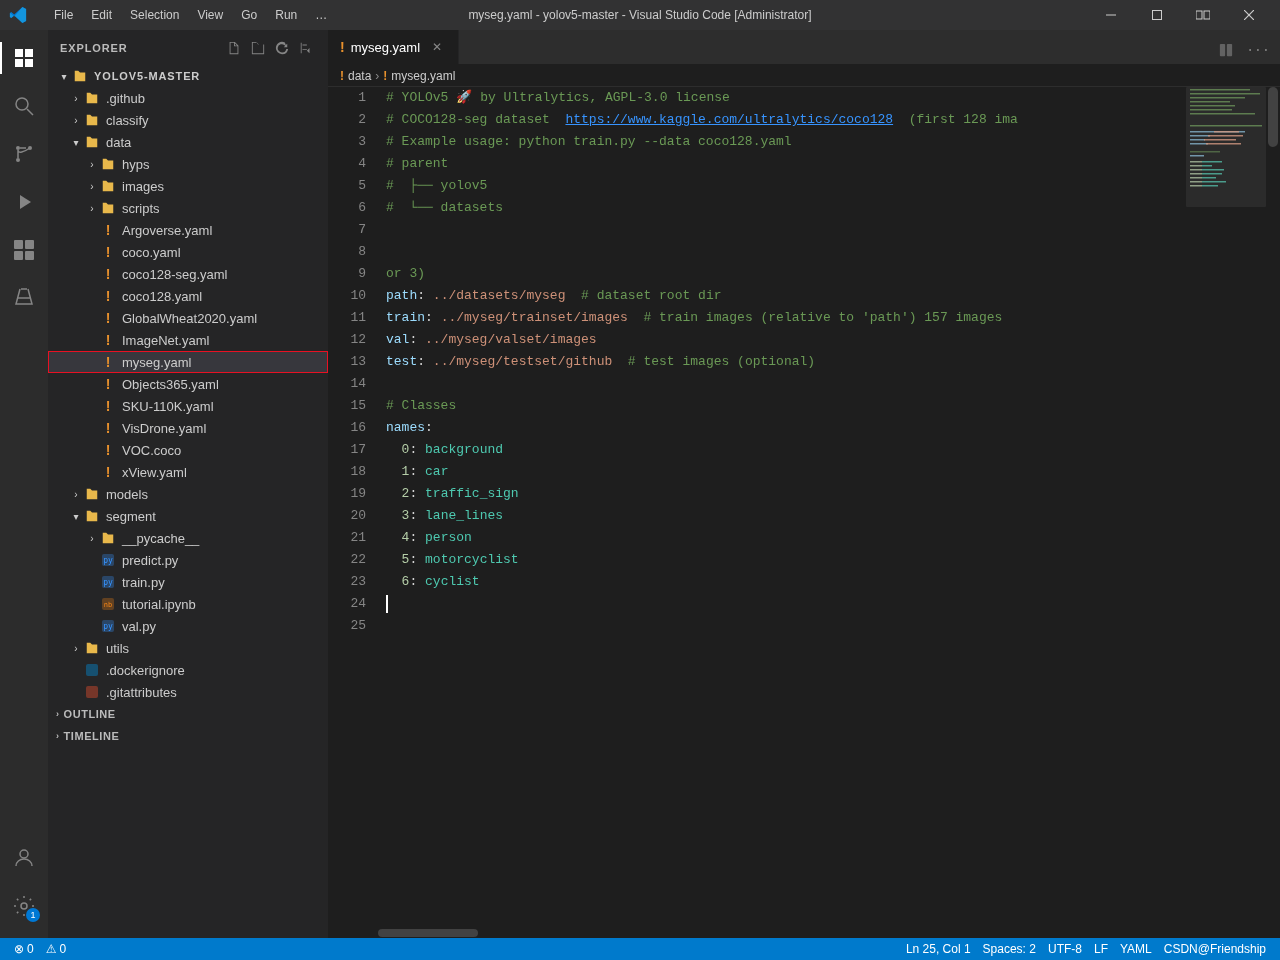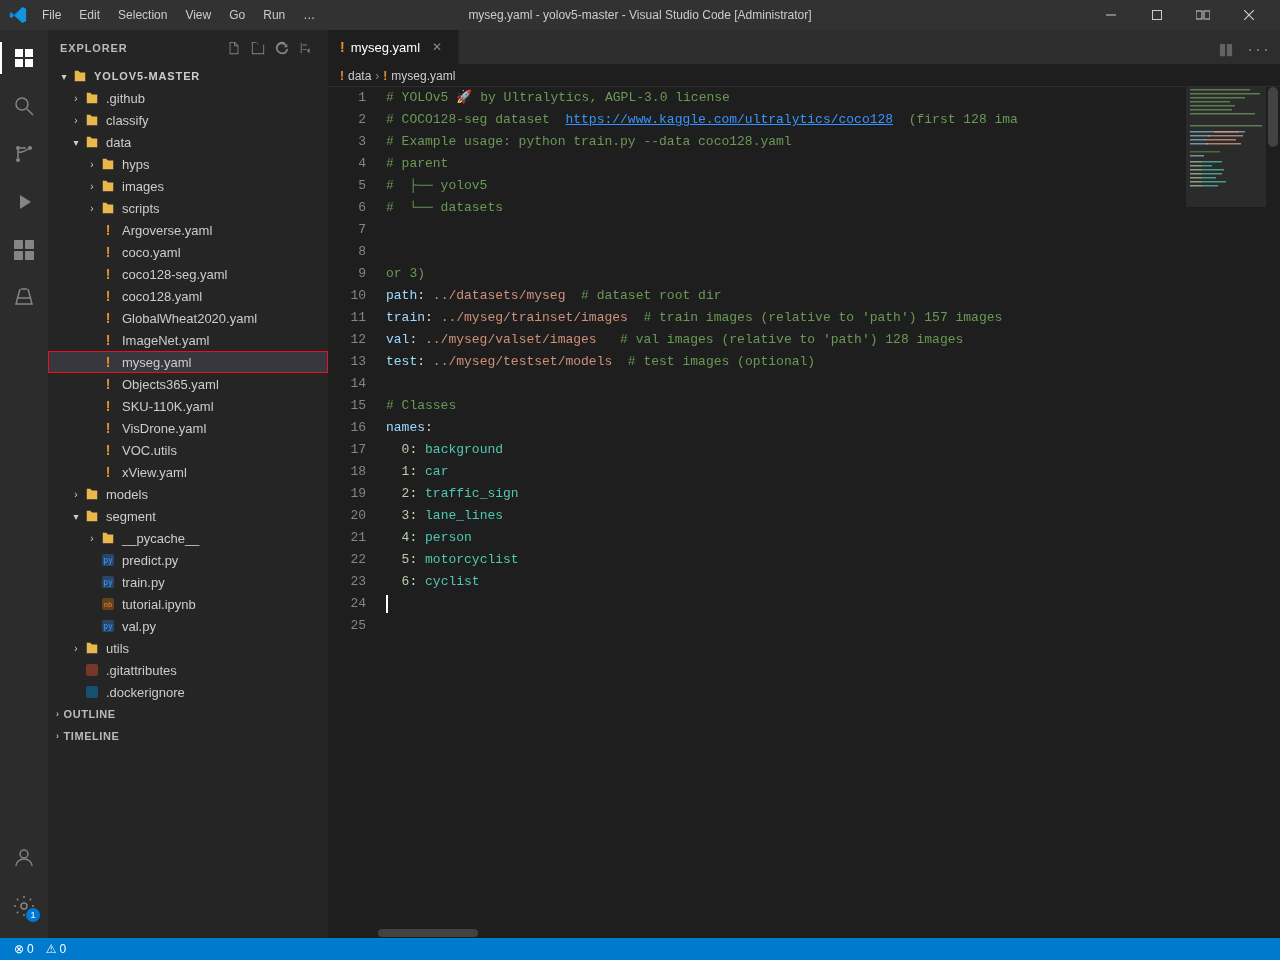--- a/index.html
+++ b/index.html
@@ -30,20 +30,21 @@
       height: 20px;
       margin-right: 6px;
       display: flex;
       align-items: center;
       justify-content: center;
     }
     #title-bar .menu-bar {
       display: flex;
       gap: 2px;
       flex: 1;
+      margin-left: 12px;
     }
     #title-bar .menu-item {
       padding: 2px 8px;
       color: #cccccc;
       font-family: -apple-system, BlinkMacSystemFont, 'Segoe UI', sans-serif;
       font-size: 12px;
       cursor: pointer;
       border-radius: 3px;
     }
     #title-bar .title-text {
@@ -664,21 +665,21 @@
         <span class="item-label">SKU-110K.yaml</span>
       </div>
       <div class="tree-item" style="padding-left:36px;">
         <span class="arrow" style="visibility:hidden;">›</span>
         <span class="file-icon" style="color:#e8912d;font-weight:bold;font-size:14px;">!</span>
         <span class="item-label">VisDrone.yaml</span>
       </div>
       <div class="tree-item" style="padding-left:36px;">
         <span class="arrow" style="visibility:hidden;">›</span>
         <span class="file-icon" style="color:#e8912d;font-weight:bold;font-size:14px;">!</span>
-        <span class="item-label">VOC.utils</span>
+        <span class="item-label">VOC.coco</span>
       </div>
       <div class="tree-item" style="padding-left:36px;">
         <span class="arrow" style="visibility:hidden;">›</span>
         <span class="file-icon" style="color:#e8912d;font-weight:bold;font-size:14px;">!</span>
         <span class="item-label">xView.yaml</span>
       </div>
 
       <div class="tree-item" style="padding-left:20px;">
         <span class="arrow">›</span>
         <span class="file-icon" style="color:#e8b84b;">
@@ -758,36 +759,36 @@
         <span class="file-icon" style="color:#e8b84b;">
           <svg width="14" height="14" viewBox="0 0 16 16" fill="currentColor">
               <path d="M14 4H8L6 2H2v12h12V4z"></path>
             </svg>
         </span>
         <span class="item-label">utils</span>
       </div>
 
       <div class="tree-item" style="padding-left:20px;">
         <span class="arrow" style="visibility:hidden;">›</span>
+        <span class="file-icon" style="color:#0091e2;">
+          <svg width="14" height="14" viewBox="0 0 14 14">
+              <rect x="1" y="1" width="12" height="12" rx="2" fill="#0091e2" opacity="0.4"></rect>
+            </svg>
+        </span>
+        <span class="item-label">.dockerignore</span>
+      </div>
+
+      <div class="tree-item" style="padding-left:20px;">
+        <span class="arrow" style="visibility:hidden;">›</span>
         <span class="file-icon" style="color:#f1502f;">
           <svg width="14" height="14" viewBox="0 0 14 14">
               <rect x="1" y="1" width="12" height="12" rx="2" fill="#f1502f" opacity="0.4"></rect>
             </svg>
         </span>
         <span class="item-label">.gitattributes</span>
-      </div>
-
-      <div class="tree-item" style="padding-left:20px;">
-        <span class="arrow" style="visibility:hidden;">›</span>
-        <span class="file-icon" style="color:#0091e2;">
-          <svg width="14" height="14" viewBox="0 0 14 14">
-              <rect x="1" y="1" width="12" height="12" rx="2" fill="#0091e2" opacity="0.4"></rect>
-            </svg>
-        </span>
-        <span class="item-label">.dockerignore</span>
       </div>
 
       <div class="section-header">
         <span class="arrow">›</span>
         <span>OUTLINE</span>
       </div>
 
       <div class="section-header">
         <span class="arrow">›</span>
         <span>TIMELINE</span>
@@ -891,25 +892,25 @@
 
         <div class="code-line">
           <span class="c-key">path</span><span class="c-white">: </span><span class="c-string">../datasets/myseg</span><span class="c-comment">  # dataset root dir</span>
         </div>
 
         <div class="code-line">
           <span class="c-key">train</span><span class="c-white">: </span><span class="c-string">../myseg/trainset/images</span><span class="c-comment">  # train images (relative to 'path') 157 images</span>
         </div>
 
         <div class="code-line">
-          <span class="c-key">val</span><span class="c-white">: </span><span class="c-string">../myseg/valset/images</span><span class="c-comment">   # val images (relative to 'path') 128 images</span>
-        </div>
-
-        <div class="code-line">
-          <span class="c-key">test</span><span class="c-white">: </span><span class="c-string">../myseg/testset/models</span><span class="c-comment">  # test images (optional)</span>
+          <span class="c-key">val</span><span class="c-white">: </span><span class="c-string">../myseg/valset/images</span>
+        </div>
+
+        <div class="code-line">
+          <span class="c-key">test</span><span class="c-white">: </span><span class="c-string">../myseg/testset/github</span><span class="c-comment">  # test images (optional)</span>
         </div>
 
         <div class="code-line"><span>&nbsp;</span></div>
 
         <div class="code-line">
           <span class="c-comment"># Classes</span>
         </div>
 
         <div class="code-line">
           <span class="c-key">names</span><span class="c-white">:</span>
@@ -1006,13 +1007,33 @@
 
 <div id="status-bar">
   <div class="status-item">
     <span style="margin-right:3px;">⊗</span>
     <span>0</span>
   </div>
   <div class="status-item">
     <span style="margin-right:3px;">⚠</span>
     <span>0</span>
   </div>
+  <div class="status-right">
+    <div class="status-item">
+      <span>Ln 25, Col 1</span>
+    </div>
+    <div class="status-item">
+      <span>Spaces: 2</span>
+    </div>
+    <div class="status-item">
+      <span>UTF-8</span>
+    </div>
+    <div class="status-item">
+      <span>LF</span>
+    </div>
+    <div class="status-item">
+      <span>YAML</span>
+    </div>
+    <div class="status-item">
+      <span>CSDN@Friendship</span>
+    </div>
+  </div>
 </div>
 
 </body></html>

